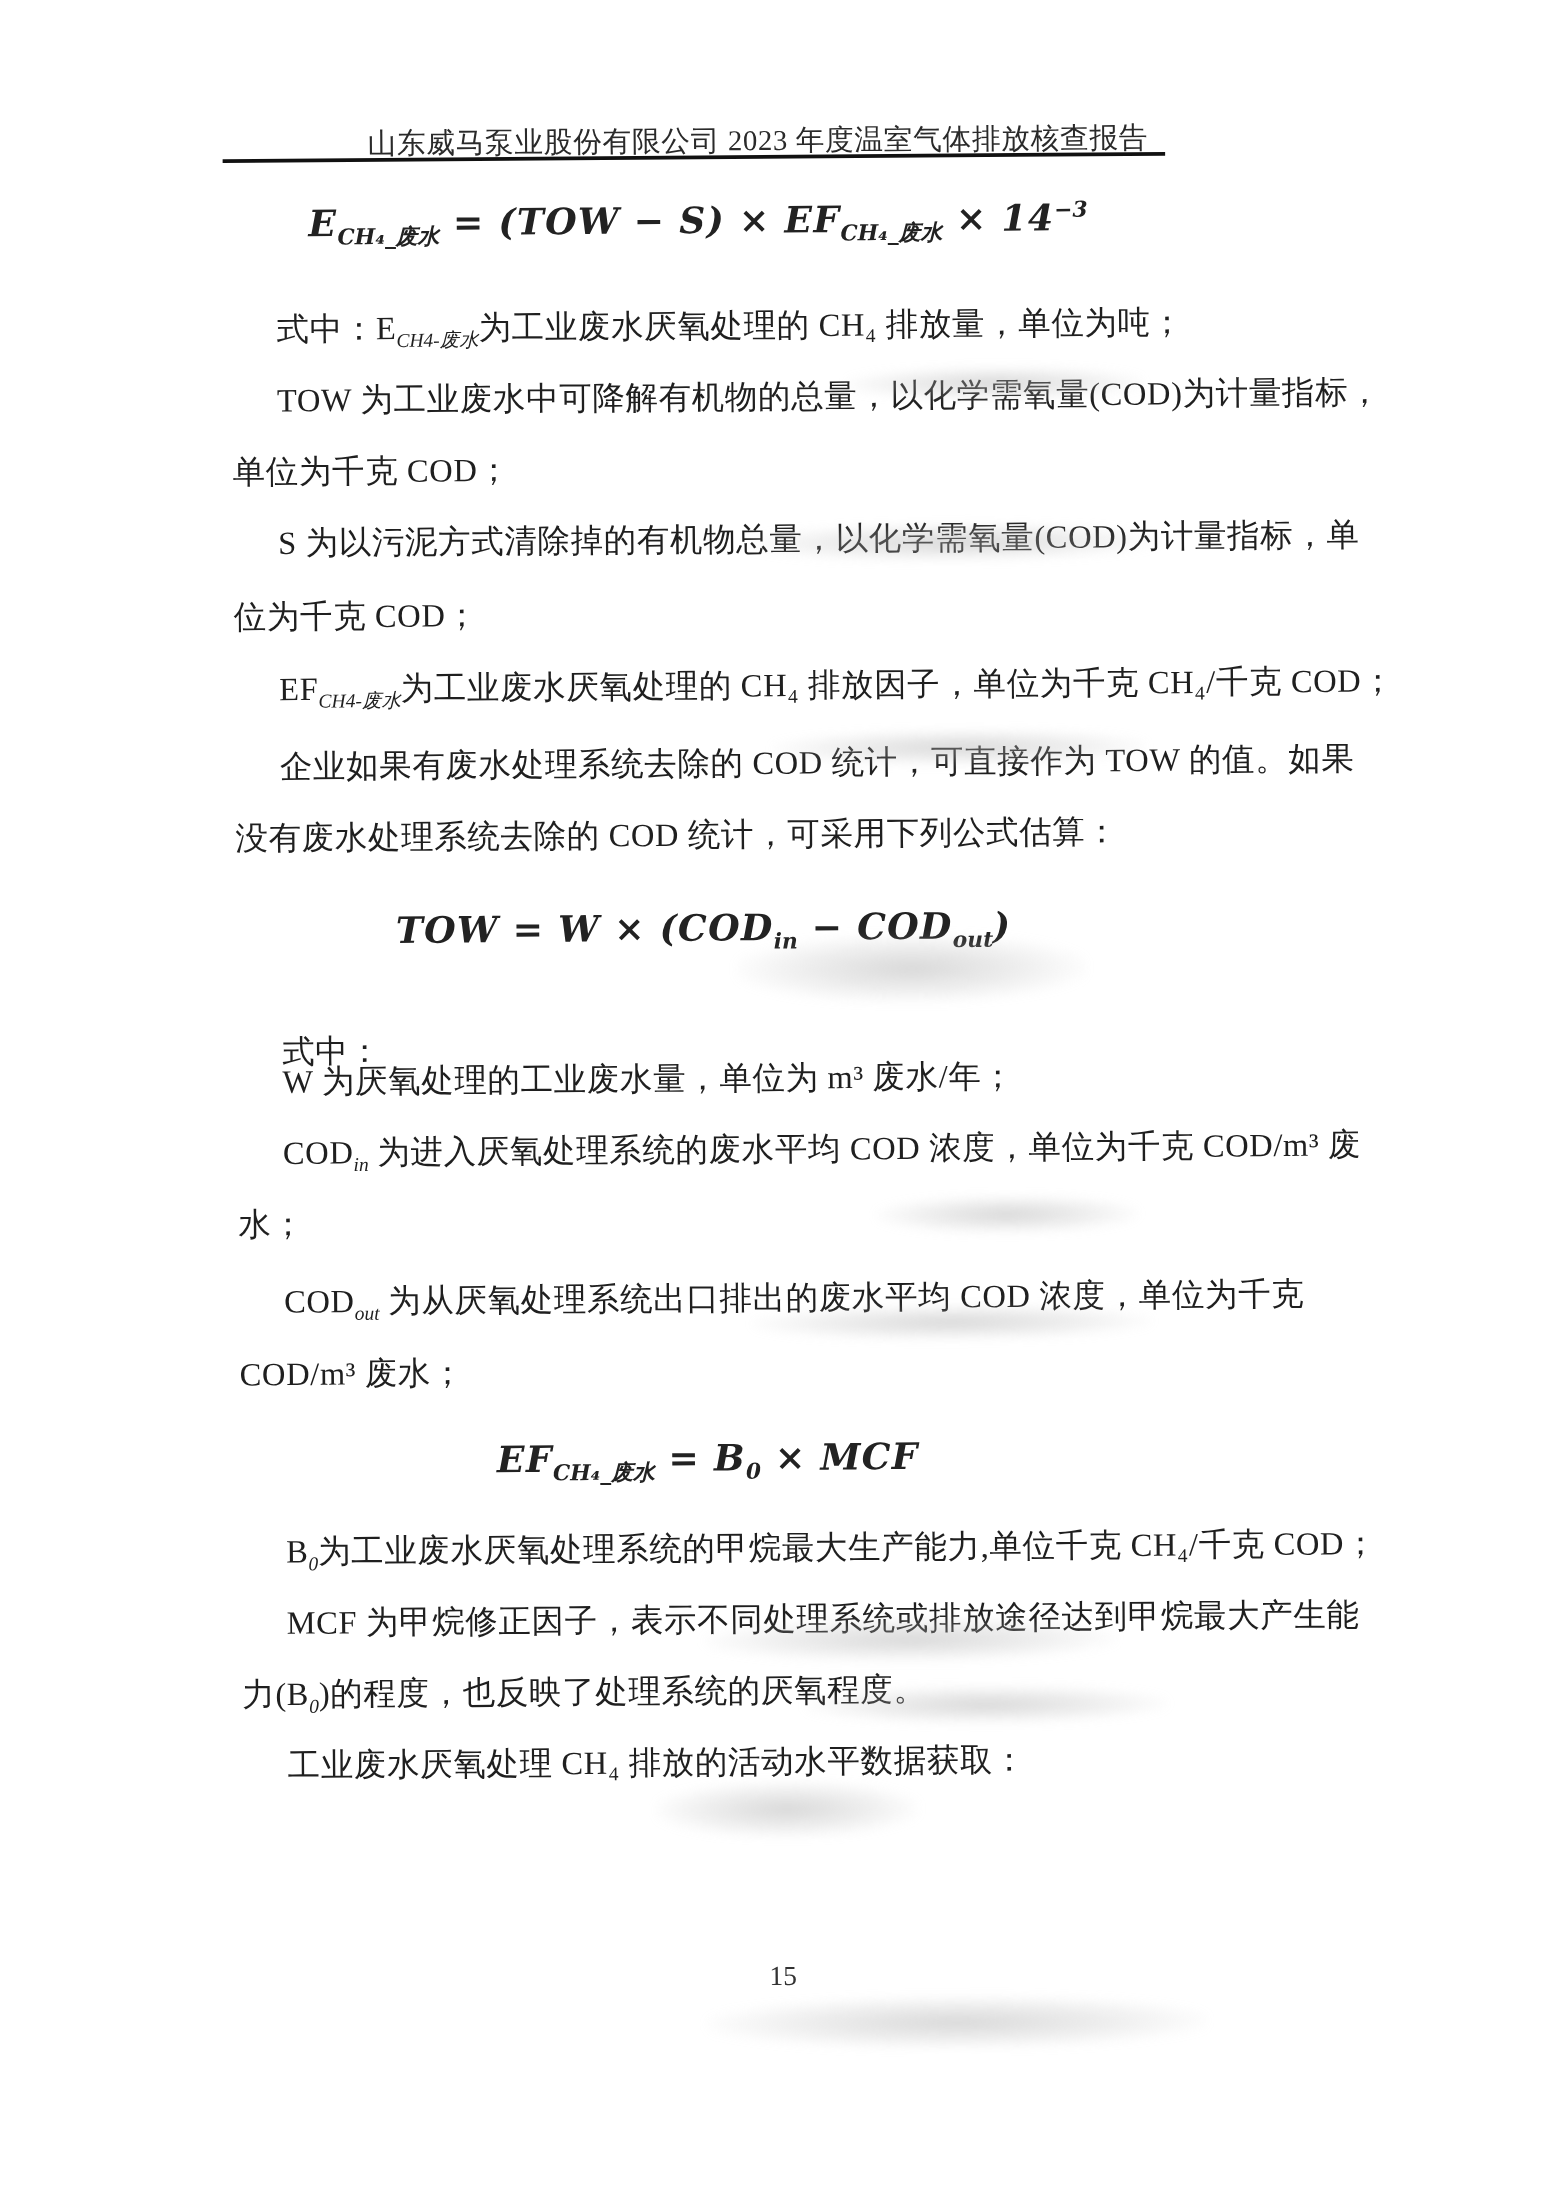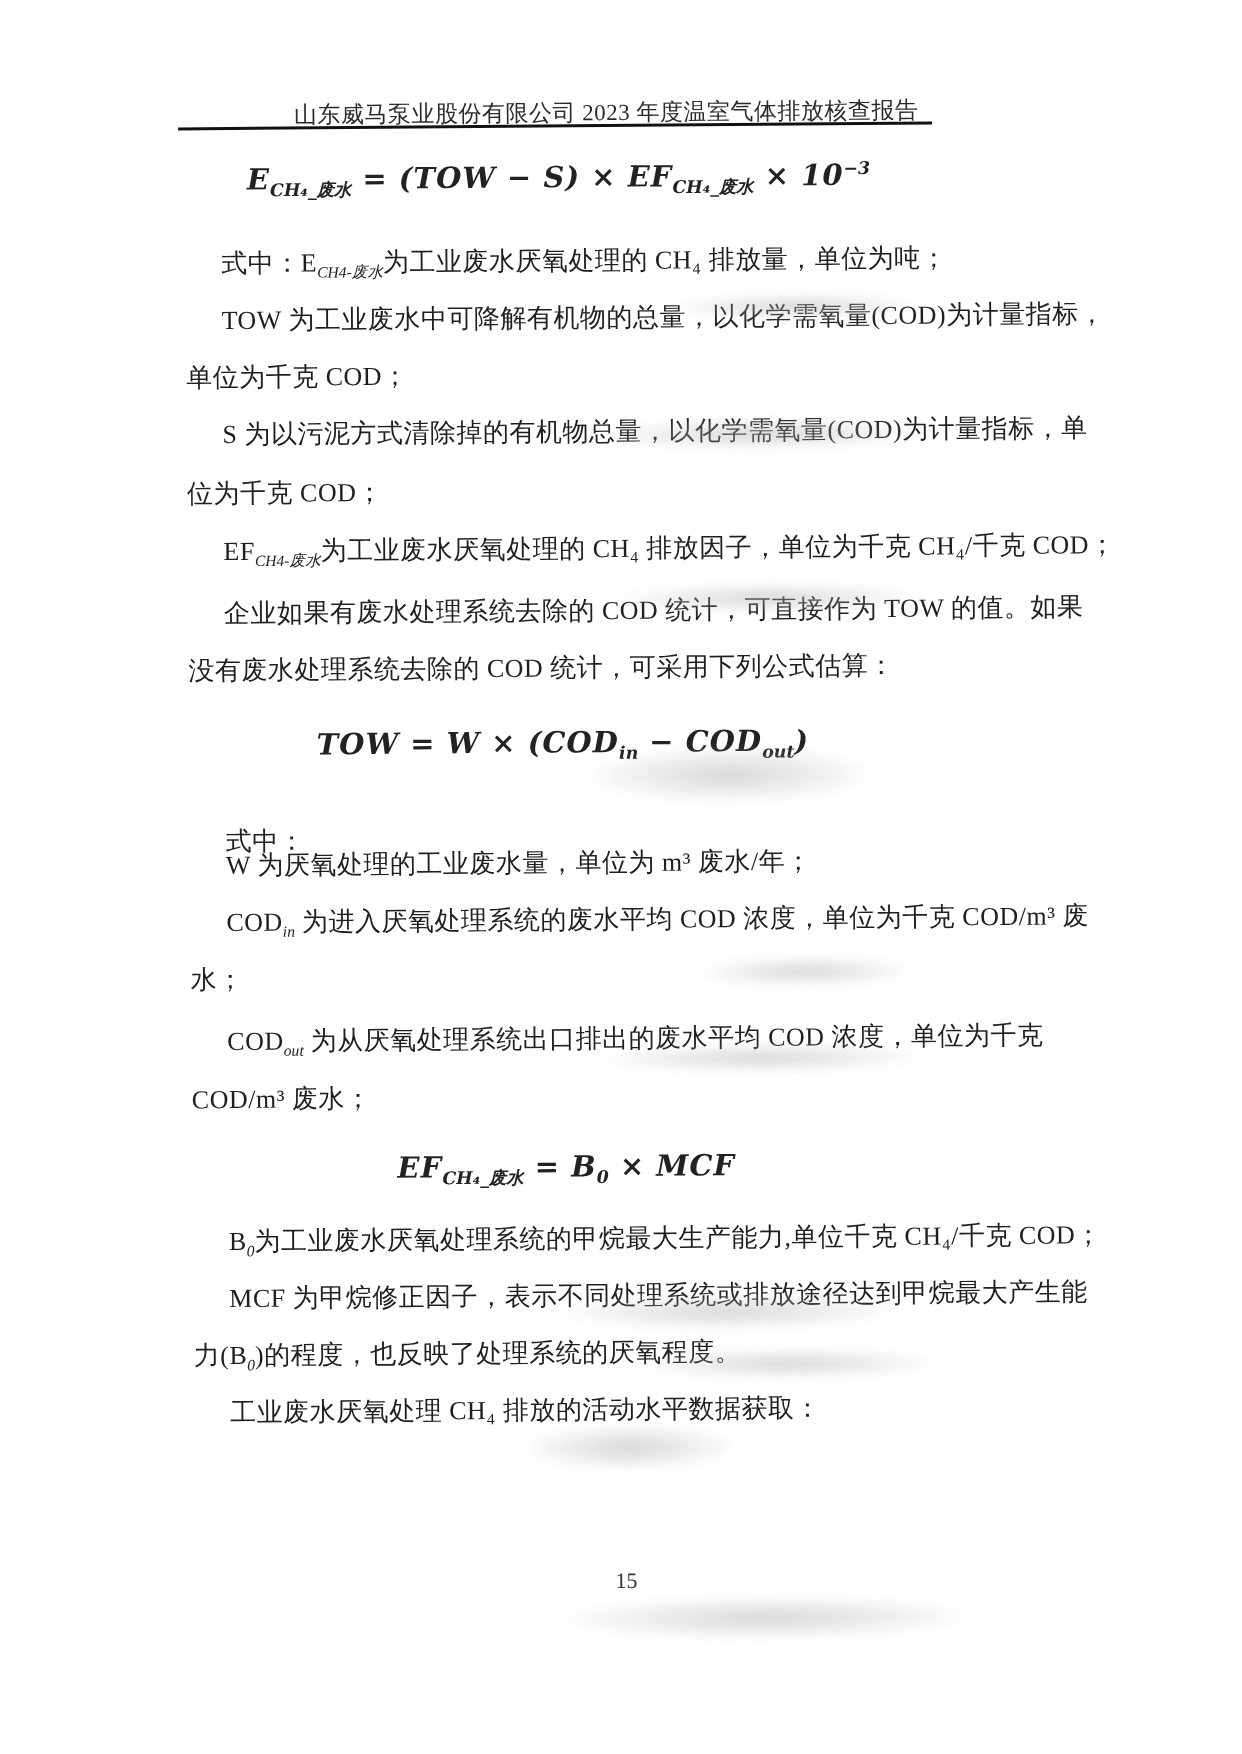--- a/index.html
+++ b/index.html
@@ -80,21 +80,21 @@
 <body>
 
 <div class="page">
   <div class="sheet">
 
     <div class="doc-header">山东威马泵业股份有限公司 2023 年度温室气体排放核查报告</div>
 
     <div class="header-rule"></div>
 
     <div id="content">
-        <div class="line formula" style="top: 160px;"><span>E</span><sub>CH₄_废水</sub><span> = (TOW − S) × EF</span><sub>CH₄_废水</sub><span> × 10</span><sup>−3</sup></div>
+        <div class="line formula" style="top: 160px;"><span>E</span><sub>CH₄_废水</sub><span> = (TOW − S) × EF</span><sub>CH₄_废水</sub><span> × 14</span><sup>−3</sup></div>
         <div class="line" style="top: 246px; left: 226px;"><span>式中：E</span><sub>CH4-废水</sub><span>为工业废水厌氧处理的 CH₄ 排放量，单位为吨；</span></div>
         <div class="line" style="top: 303px; left: 226px;"><span>TOW 为工业废水中可降解有机物的总量，以化学需氧量(COD)为计量指标，</span></div>
         <div class="line" style="top: 360px; left: 190px;"><span>单位为千克 COD；</span></div>
         <div class="line" style="top: 417px; left: 226px;"><span>S 为以污泥方式清除掉的有机物总量，以化学需氧量(COD)为计量指标，单</span></div>
         <div class="line" style="top: 476px; left: 190px;"><span>位为千克 COD；</span></div>
         <div class="line" style="top: 534px; left: 226px;"><span>EF</span><sub>CH4-废水</sub><span>为工业废水厌氧处理的 CH₄ 排放因子，单位为千克 CH₄/千克 COD；</span></div>
         <div class="line" style="top: 596px; left: 226px;"><span>企业如果有废水处理系统去除的 COD 统计，可直接作为 TOW 的值。如果</span></div>
         <div class="line" style="top: 653px; left: 190px;"><span>没有废水处理系统去除的 COD 统计，可采用下列公式估算：</span></div>
         <div class="line formula" style="top: 726px;"><span>TOW = W × (COD</span><sub>in</sub><span> − COD</span><sub>out</sub><span>)</span></div>
         <div class="line" style="top: 824px; left: 226px;"><span>式中：</span></div>

